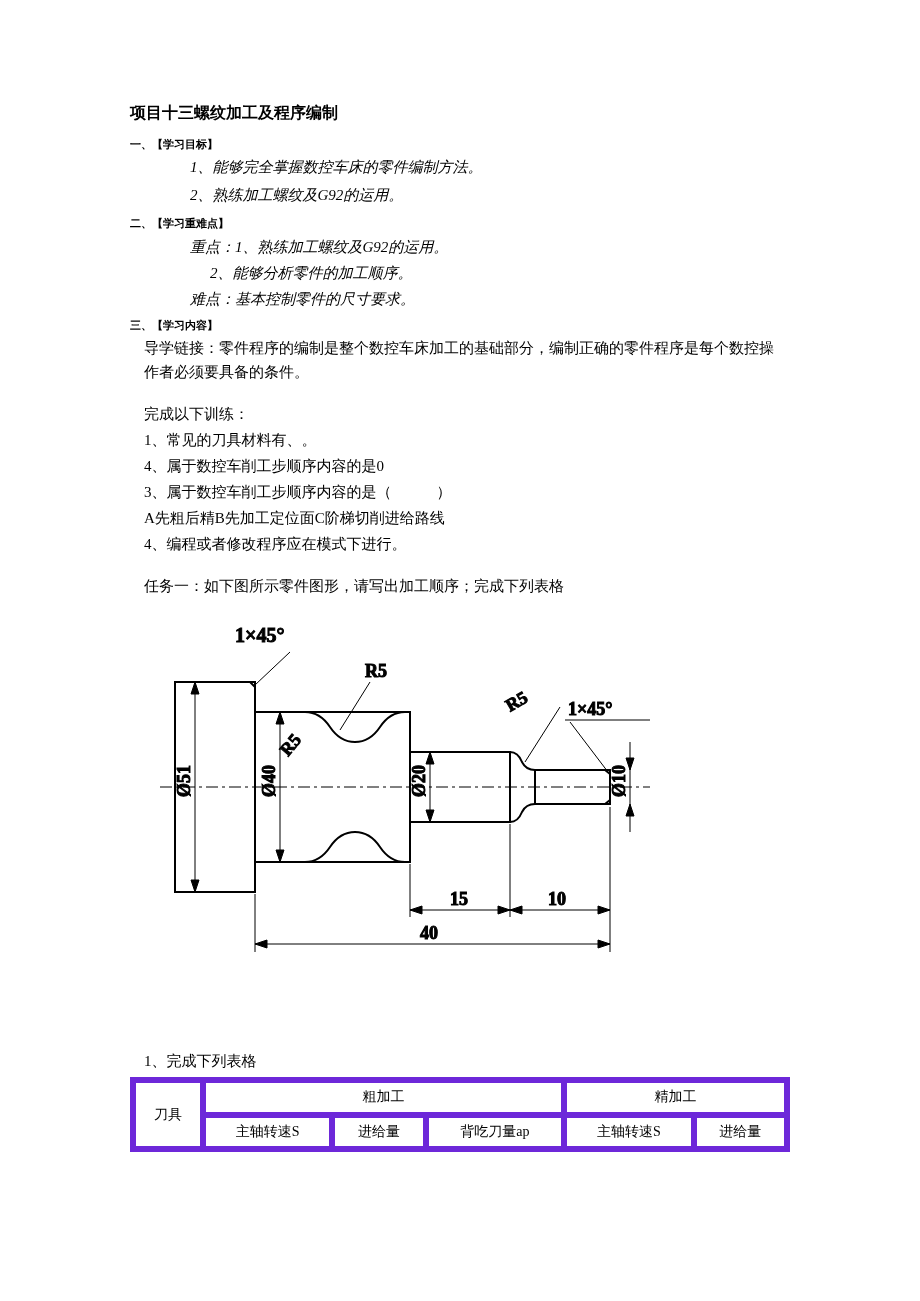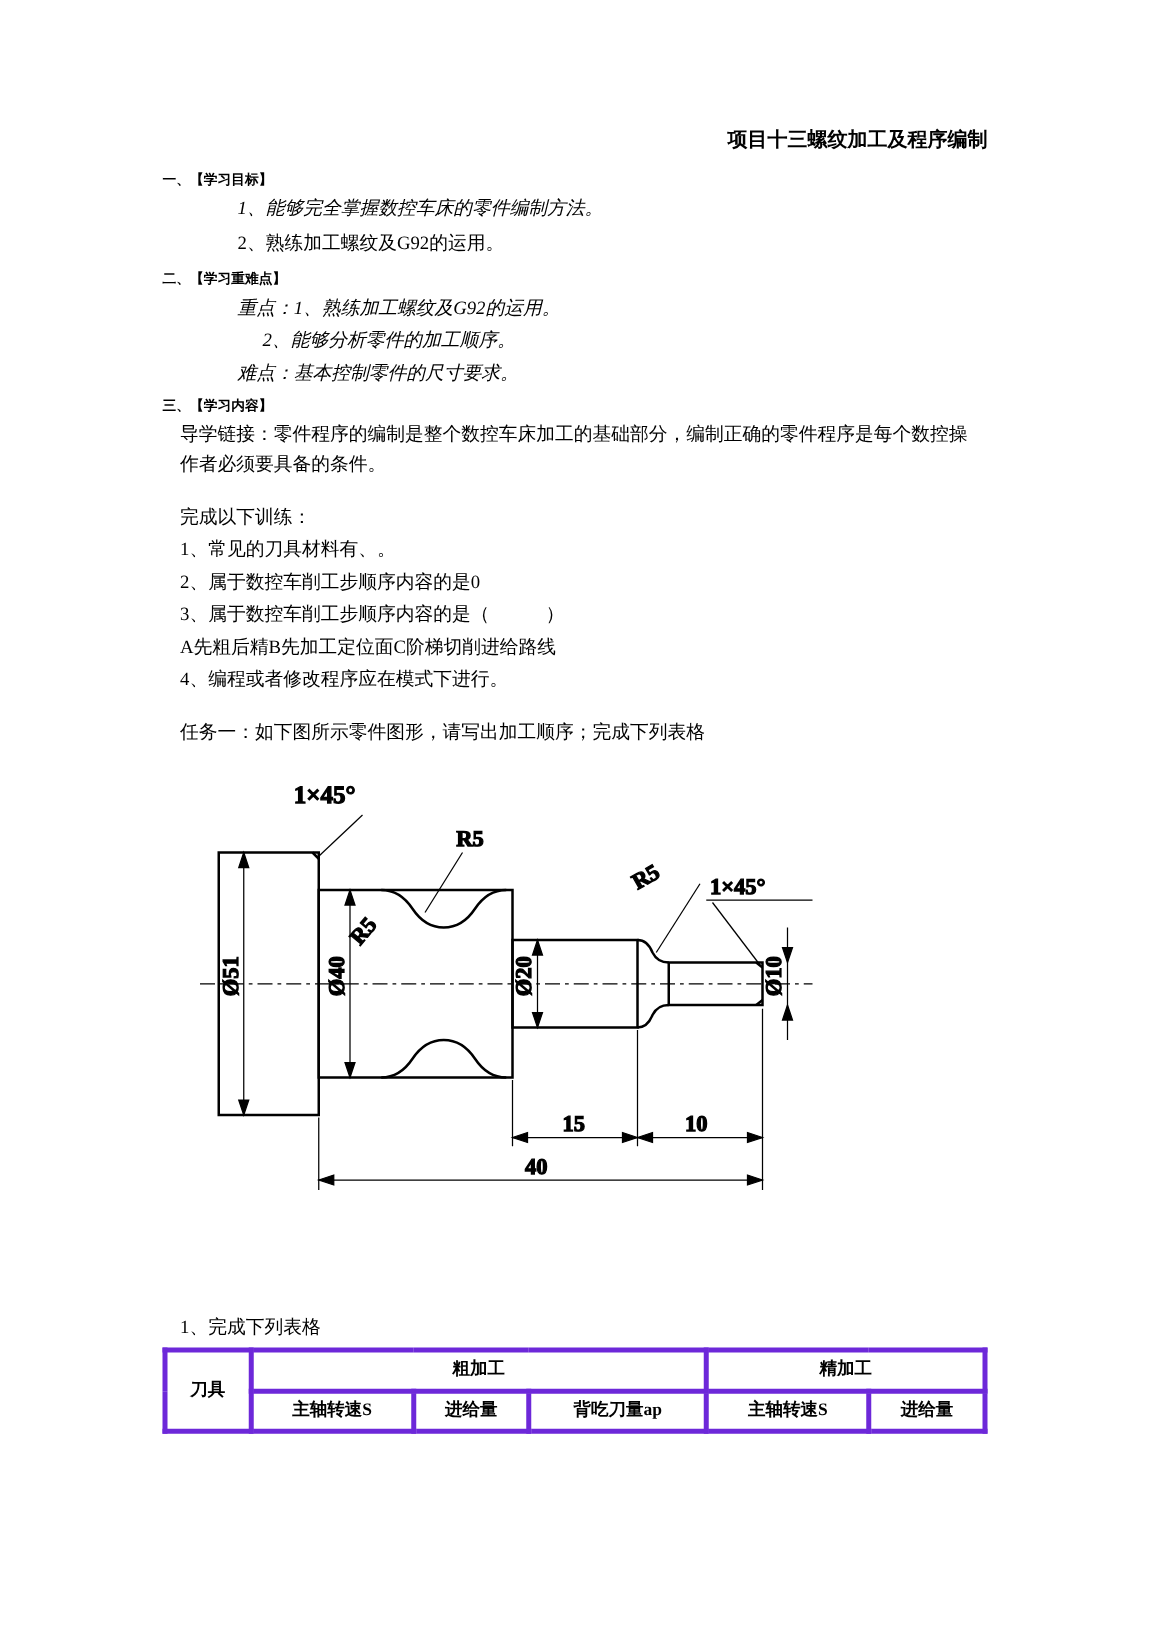--- a/index.html
+++ b/index.html
@@ -7,49 +7,49 @@
     font-size: 15px;
     line-height: 1.6;
     color: #000;
     background: #fff;
     width: 920px;
     margin: 0;
     padding: 100px 130px 50px 130px;
     box-sizing: border-box;
   }
   .title {
-    text-align: right;
+    text-align: left;
     font-weight: bold;
     font-size: 16px;
     margin-bottom: 10px;
   }
   .heading {
     font-weight: bold;
     font-size: 11px;
     margin-top: 6px;
   }
   .indent1 { padding-left: 60px; }
   .indent2 { padding-left: 80px; }
   .content-line { margin: 2px 0; font-style: italic; }
-  .content-line-sp { margin: 4px 0 8px 0; }
+  .content-line-sp { margin: 4px 0 8px 0; font-style: italic; }
   .para { margin: 2px 14px; }
   .gap { height: 14px; }
   .diagram {
     margin: 14px 0 8px 10px;
   }
   table {
     border-collapse: collapse;
     width: 100%;
     margin-top: 4px;
   }
   th, td {
-    border: 4px solid #6d28d9;
+    border: 6px solid #6d28d9;
     text-align: center;
     padding: 3px 4px;
-    font-weight: bold;
+    font-weight: normal;
     font-size: 14px;
   }
   svg text {
     font-family: "Times New Roman", "SimSun", serif;
   }
 </style>
 </head>
 <body>
 
 <div class="title">项目十三螺纹加工及程序编制</div>
@@ -62,21 +62,21 @@
 <div class="indent1 content-line">重点：1、熟练加工螺纹及G92的运用。</div>
 <div class="indent2 content-line">2、能够分析零件的加工顺序。</div>
 <div class="indent1 content-line">难点：基本控制零件的尺寸要求。</div>
 
 <div class="heading">三、【学习内容】</div>
 <div class="para">导学链接：零件程序的编制是整个数控车床加工的基础部分，编制正确的零件程序是每个数控操作者必须要具备的条件。</div>
 
 <div class="gap"></div>
 <div class="para">完成以下训练：</div>
 <div class="para">1、常见的刀具材料有、。</div>
-<div class="para">2、属于数控车削工步顺序内容的是0</div>
+<div class="para">4、属于数控车削工步顺序内容的是0</div>
 <div class="para">3、属于数控车削工步顺序内容的是（　　　）</div>
 <div class="para">A先粗后精B先加工定位面C阶梯切削进给路线</div>
 <div class="para">4、编程或者修改程序应在模式下进行。</div>
 
 <div class="gap"></div>
 <div class="para">任务一：如下图所示零件图形，请写出加工顺序；完成下列表格</div>
 
 <div class="diagram">
 <svg width="520" height="360" viewBox="0 0 520 360">
   <g stroke="#000" stroke-width="2" fill="none">

